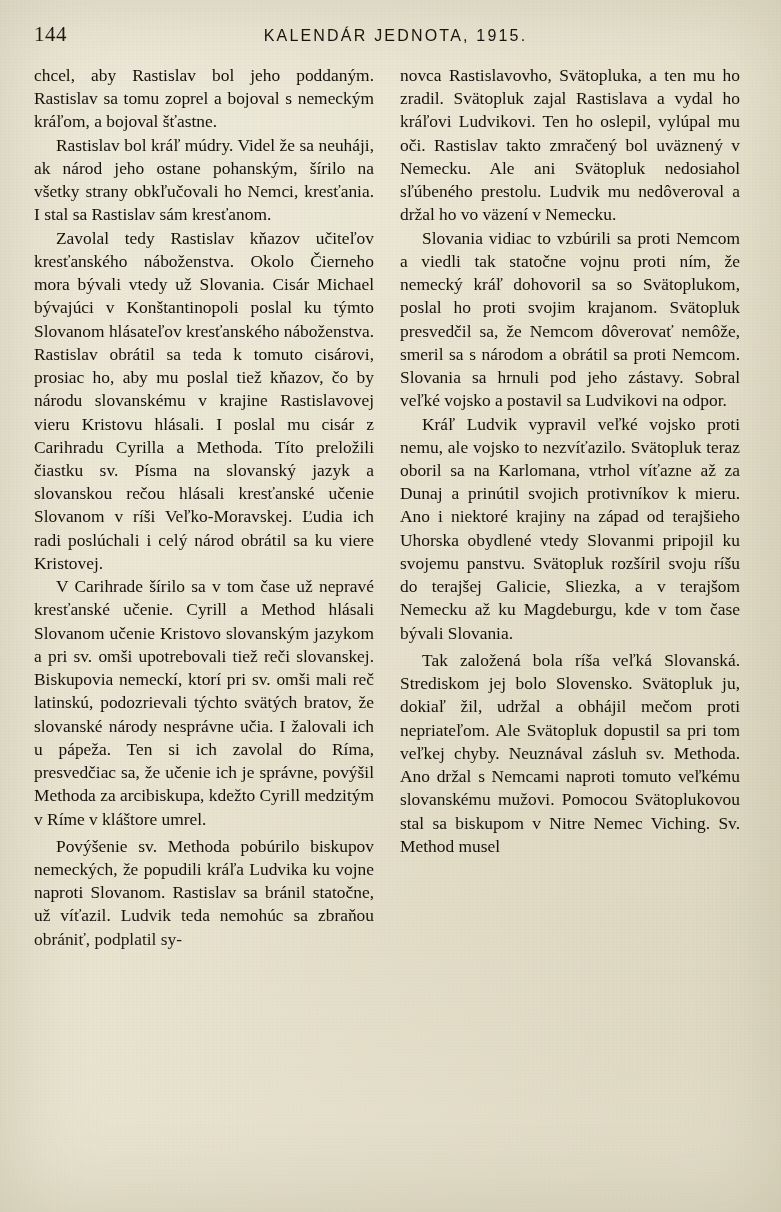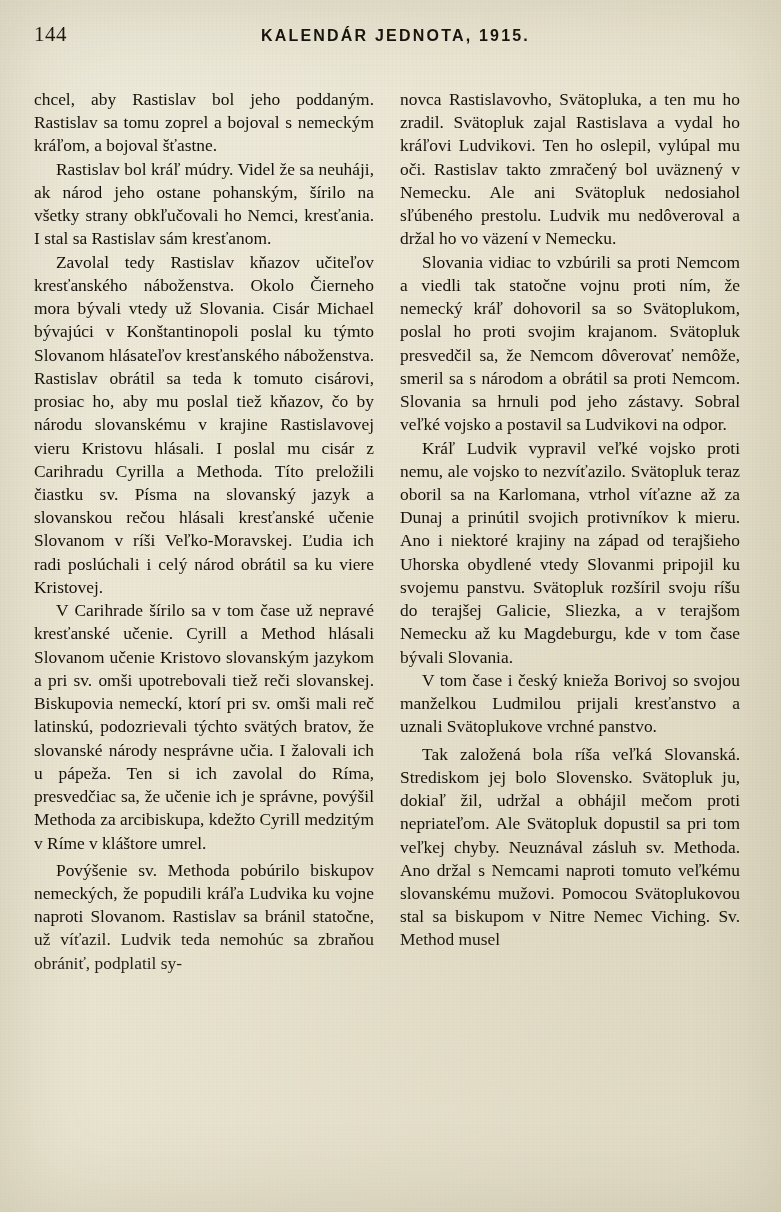--- a/index.html
+++ b/index.html
@@ -36,21 +36,21 @@
     font-weight: 400;
     letter-spacing: 0.5px;
     width: 70px;
     color: #1a150f;
   }
   .running-title {
     flex: 1;
     text-align: center;
     font-family: "Liberation Sans", sans-serif;
     font-size: 16px;
-    font-weight: bold;
+    font-weight: normal;
     letter-spacing: 2.2px;
     color: #17120d;
     padding-right: 60px;
   }
   .columns {
     display: flex;
     gap: 26px;
     height: 1130px;
   }
   .col {
@@ -61,21 +61,20 @@
     text-justify: inter-word;
     hyphens: manual;
     color: #15110b;
   }
   .col p {
     margin: 0;
     text-indent: 22px;
   }
   .col p.noindent {
     text-indent: 0;
-    margin-top: 24px;
   }
   .col p.gap {
     margin-top: 4px;
   }
   
   .grain {
     pointer-events: none;
     position: absolute;
     left: 0; top: 0; right: 0; bottom: 0;
     background-image:
@@ -116,21 +115,20 @@
       <p>Rastislav bol kráľ múdry. Videl že sa neuháji, ak národ jeho ostane pohanským, šírilo na všetky strany obkľučovali ho Nemci, kresťania. I stal sa Rastislav sám kresťanom.</p>
       <p>Zavolal tedy Rastislav kňazov učiteľov kresťanského náboženstva. Okolo Čierneho mora bývali vtedy už Slovania. Cisár Michael bývajúci v Konštantinopoli poslal ku týmto Slovanom hlásateľov kresťanského náboženstva. Rastislav obrátil sa teda k tomuto cisárovi, prosiac ho, aby mu poslal tiež kňazov, čo by národu slovanskému v krajine Rastislavovej vieru Kristovu hlásali. I poslal mu cisár z Carihradu Cyrilla a Methoda. Títo preložili čiastku sv. Písma na slovanský jazyk a slovanskou rečou hlásali kresťanské učenie Slovanom v ríši Veľko-Moravskej. Ľudia ich radi poslúchali i celý národ obrátil sa ku viere Kristovej.</p>
       <p>V Carihrade šírilo sa v tom čase už nepravé kresťanské učenie. Cyrill a Method hlásali Slovanom učenie Kristovo slovanským jazykom a pri sv. omši upotrebovali tiež reči slovanskej. Biskupovia nemeckí, ktorí pri sv. omši mali reč latinskú, podozrievali týchto svätých bratov, že slovanské národy nesprávne učia. I žalovali ich u pápeža. Ten si ich zavolal do Ríma, presvedčiac sa, že učenie ich je správne, povýšil Methoda za arcibiskupa, kdežto Cyrill medzitým v Ríme v kláštore umrel.</p>
       <p class="gap">Povýšenie sv. Methoda pobúrilo biskupov nemeckých, že popudili kráľa Ludvika ku vojne naproti Slovanom. Rastislav sa bránil statočne, už víťazil. Ludvik teda nemohúc sa zbraňou obrániť, podplatil sy-</p>
     </div>
 
     <div class="col">
       <p class="noindent">novca Rastislavovho, Svätopluka, a ten mu ho zradil. Svätopluk zajal Rastislava a vydal ho kráľovi Ludvikovi. Ten ho oslepil, vylúpal mu oči. Rastislav takto zmračený bol uväznený v Nemecku. Ale ani Svätopluk nedosiahol sľúbeného prestolu. Ludvik mu nedôveroval a držal ho vo väzení v Nemecku.</p>
       <p>Slovania vidiac to vzbúrili sa proti Nemcom a viedli tak statočne vojnu proti ním, že nemecký kráľ dohovoril sa so Svätoplukom, poslal ho proti svojim krajanom. Svätopluk presvedčil sa, že Nemcom dôverovať nemôže, smeril sa s národom a obrátil sa proti Nemcom. Slovania sa hrnuli pod jeho zástavy. Sobral veľké vojsko a postavil sa Ludvikovi na odpor.</p>
       <p>Kráľ Ludvik vypravil veľké vojsko proti nemu, ale vojsko to nezvíťazilo. Svätopluk teraz oboril sa na Karlomana, vtrhol víťazne až za Dunaj a prinútil svojich protivníkov k mieru. Ano i niektoré krajiny na západ od terajšieho Uhorska obydlené vtedy Slovanmi pripojil ku svojemu panstvu. Svätopluk rozšíril svoju ríšu do terajšej Galicie, Sliezka, a v terajšom Nemecku až ku Magdeburgu, kde v tom čase bývali Slovania.</p>
-      <p>V tom čase i český knieža Borivoj so svojou manželkou Ludmilou prijali kresťanstvo a uznali Svätoplukove vrchné panstvo.</p>
       <p class="gap">Tak založená bola ríša veľká Slovanská. Strediskom jej bolo Slovensko. Svätopluk ju, dokiaľ žil, udržal a obhájil mečom proti nepriateľom. Ale Svätopluk dopustil sa pri tom veľkej chyby. Neuznával zásluh sv. Methoda. Ano držal s Nemcami naproti tomuto veľkému slovanskému mužovi. Pomocou Svätoplukovou stal sa biskupom v Nitre Nemec Viching. Sv. Method musel</p>
     </div>
 
   </div>
 
   <div class="grain"></div>
   <div class="fade-bottom"></div>
   <div class="vignette"></div>
 </div>
 

